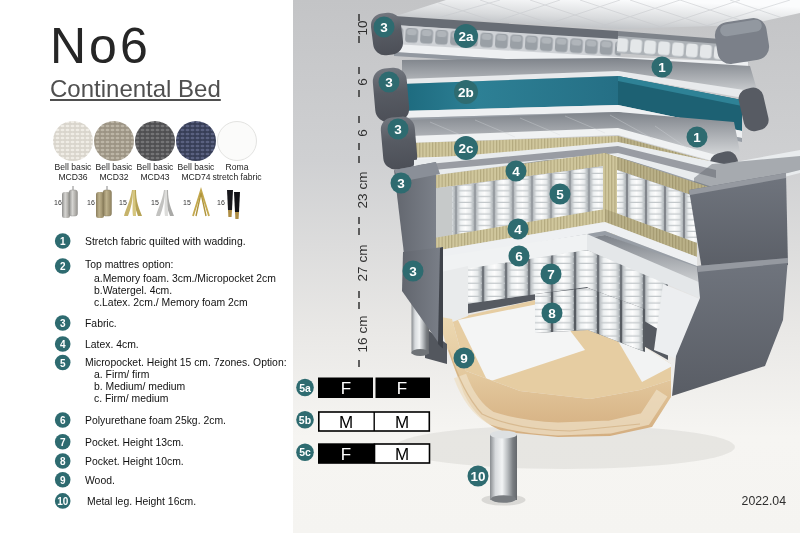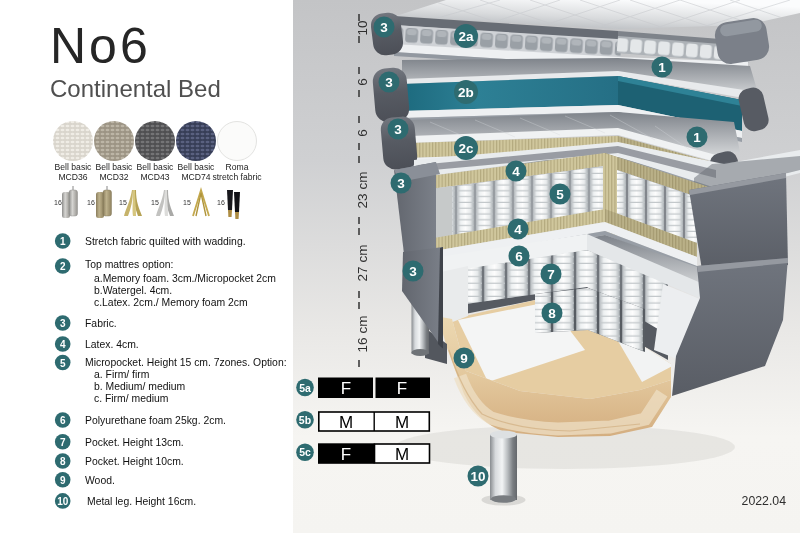--- a/index.html
+++ b/index.html
@@ -380,21 +380,21 @@
   <rect x="374.5" y="444" width="55" height="19" fill="#fff" stroke="#000" stroke-width="1.6"></rect>
   <text x="346" y="460" font-size="17" text-anchor="middle" fill="#fff">F</text>
   <text x="402" y="460" font-size="17" text-anchor="middle" fill="#000">M</text>
 </g>
 
 <text x="786" y="505" font-size="12.3" text-anchor="end" fill="#2e2e2e">2022.04</text>
 </svg>
 
 <div class="abs" style="left:50px;top:17px;font-size:50px;color:#262626;letter-spacing:3px;">No6</div>
 
-<div class="abs" style="left:50px;top:75px;font-size:24px;color:#4f4f4f;">Continental Bed</div>
+<div class="abs" style="left:50px;top:75px;font-size:24px;color:#4f4f4f;text-decoration:underline;">Continental Bed</div>
 
 <svg class="abs" style="left:40px;top:108px" width="240" height="82" viewBox="0 0 240 82">
 <defs>
   <pattern id="wv1" width="5" height="4" patternUnits="userSpaceOnUse">
     <rect width="5" height="4" fill="#d9d5cc"></rect>
         <ellipse cx="2.5" cy="2" rx="2" ry="1.2" fill="#efece5"></ellipse>
   </pattern>
   <pattern id="wv2" width="5" height="4" patternUnits="userSpaceOnUse">
     <rect width="5" height="4" fill="#9c9484"></rect>
         <ellipse cx="2.5" cy="2" rx="2" ry="1.2" fill="#bcb5a6"></ellipse>

